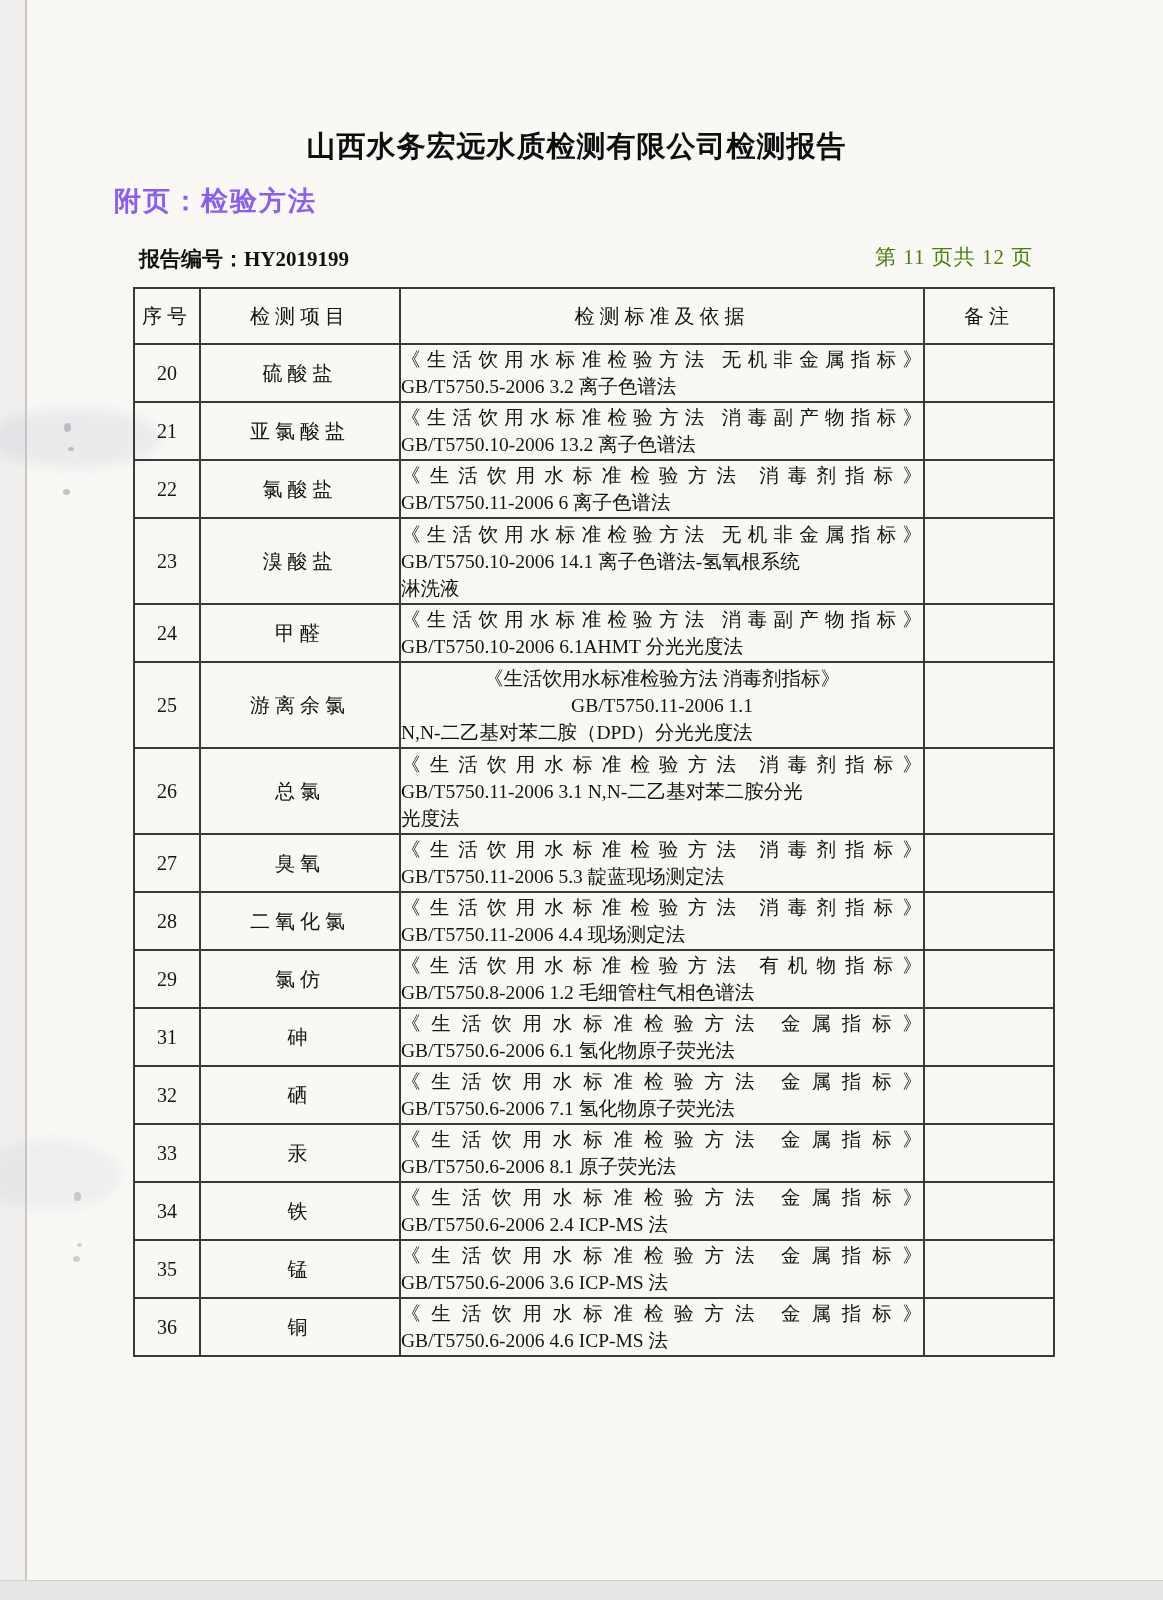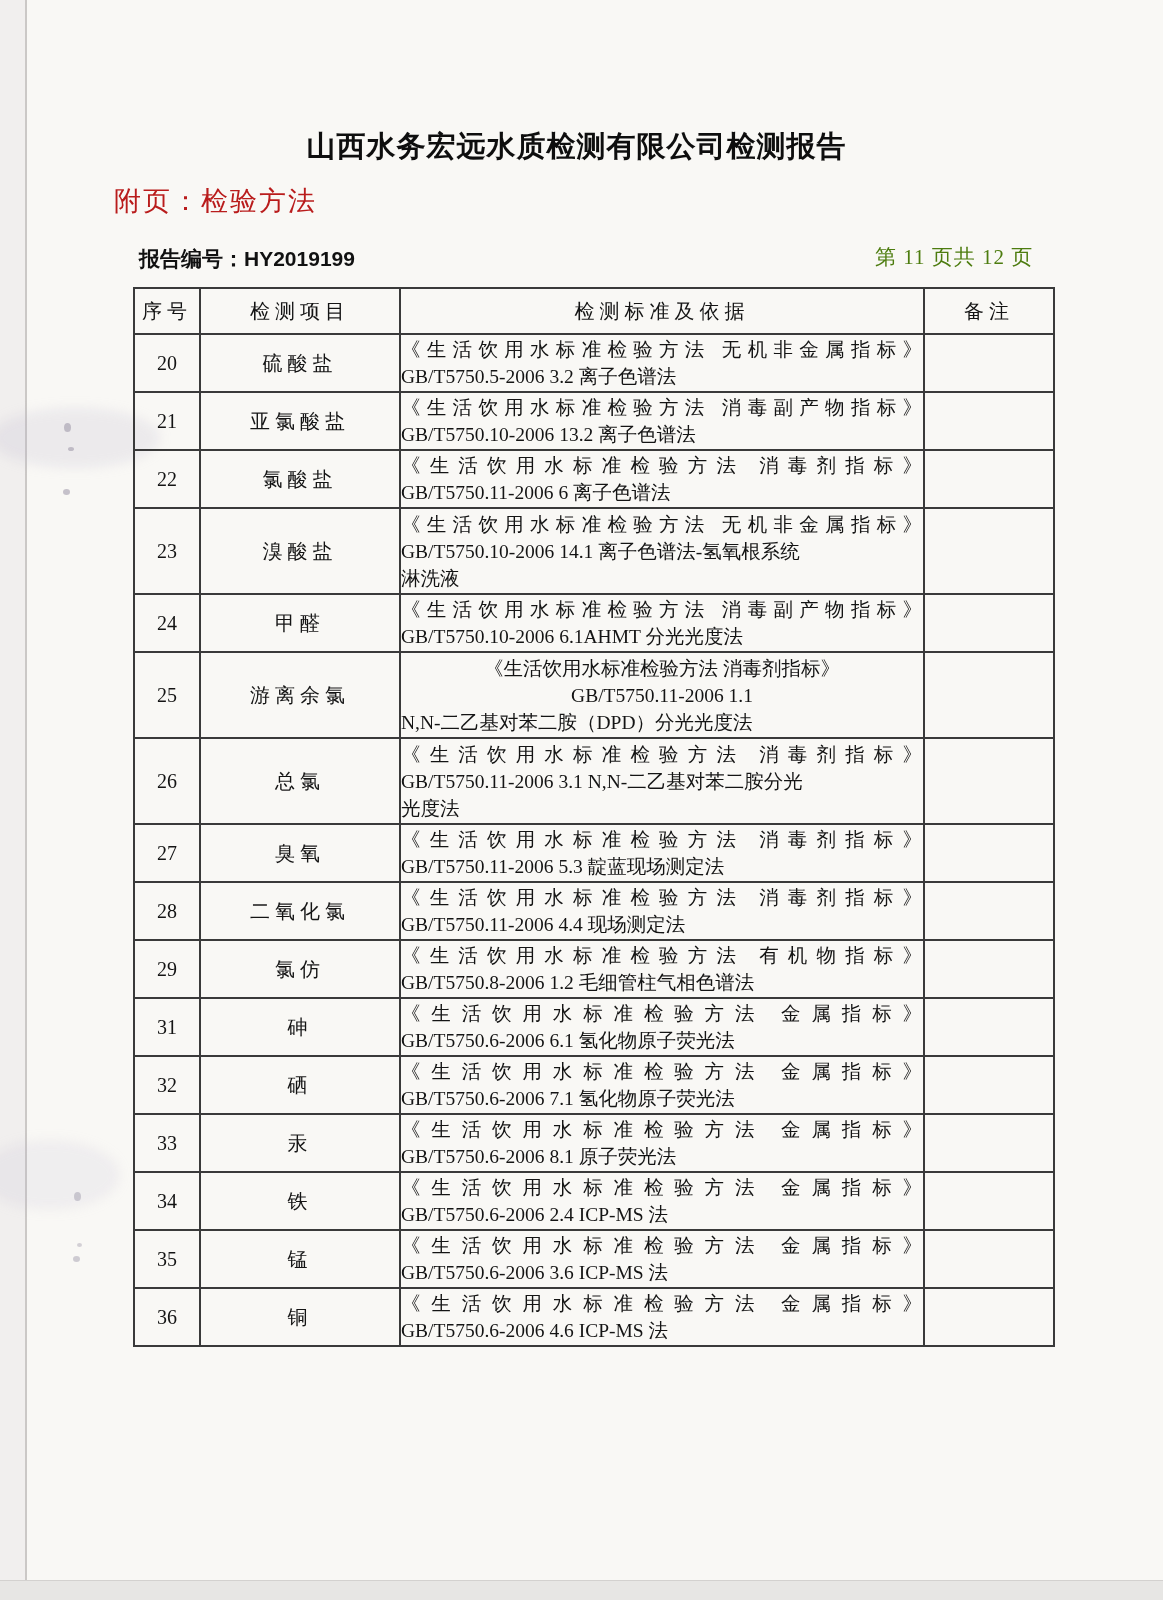--- a/index.html
+++ b/index.html
@@ -30,40 +30,40 @@
   .sp6{left:73px;top:1256px;width:7px;height:6px;opacity:.45;}
 
   .title{
     position:absolute;left:0;top:127px;width:1153px;text-align:center;
     font-family:"Liberation Sans","DejaVu Sans",sans-serif;
     font-weight:bold;font-size:29px;letter-spacing:1px;color:#0e0e0e;
   }
   .subtitle{
     position:absolute;left:114px;top:183px;
     font-family:"Liberation Sans","DejaVu Sans",sans-serif;
-    font-weight:normal;font-size:27px;letter-spacing:2px;color:#b91c1c;
+    font-weight:bold;font-size:27px;letter-spacing:2px;color:#8b5cf6;
   }
   .report-line{
     position:absolute;left:139px;top:245px;
-    font-family:Liberation Sans, sans-serif;
+    font-family:Liberation Serif, serif;
     font-weight:bold;font-size:21px;color:#111;
   }
   .page-indicator{
     position:absolute;left:875px;top:243px;font-size:21px;color:#4d7c0f;letter-spacing:1px;
   }
 
   table.report{
     position:absolute;left:133px;top:287px;width:920px;
     border-collapse:collapse;table-layout:fixed;
   }
   table.report th,table.report td{
     border:2px solid #3a3a3a;padding:0;vertical-align:middle;
     font-size:20px;color:#141414;
   }
-  table.report thead tr{height:46px;}
+  table.report thead tr{height:56px;}
   tr.r2{height:58px;}
   tr.r3{height:86px;}
   th{font-weight:normal;text-align:center;letter-spacing:5px;}
   td.no{text-align:center;letter-spacing:0;}
   td.item{text-align:center;letter-spacing:5px;border-radius:19px;}
   td.std{padding:3px 10px 3px 11px;}
   td.std .line{line-height:27px;font-size:19.5px;white-space:nowrap;text-align:left;}
   td.std .just{text-align:justify;text-align-last:justify;text-justify:inter-character;letter-spacing:1px;white-space:normal;}
   td.std .center{text-align:center;text-align-last:center;}
   td.remark{}

